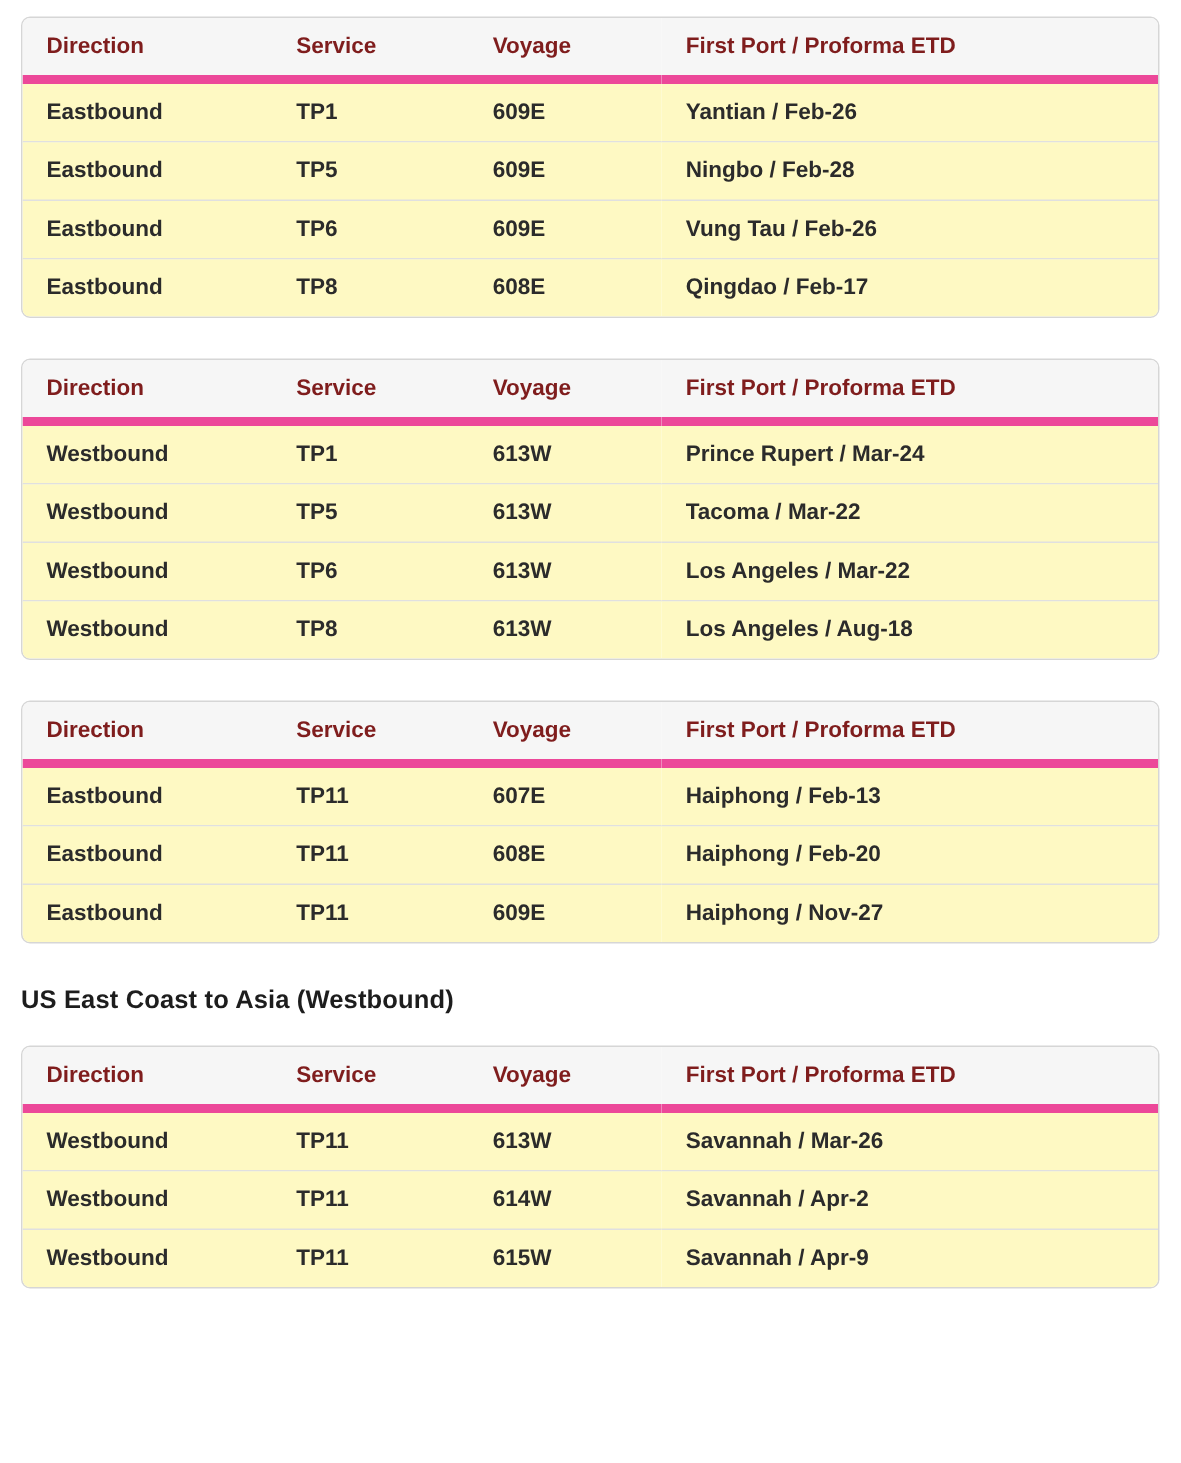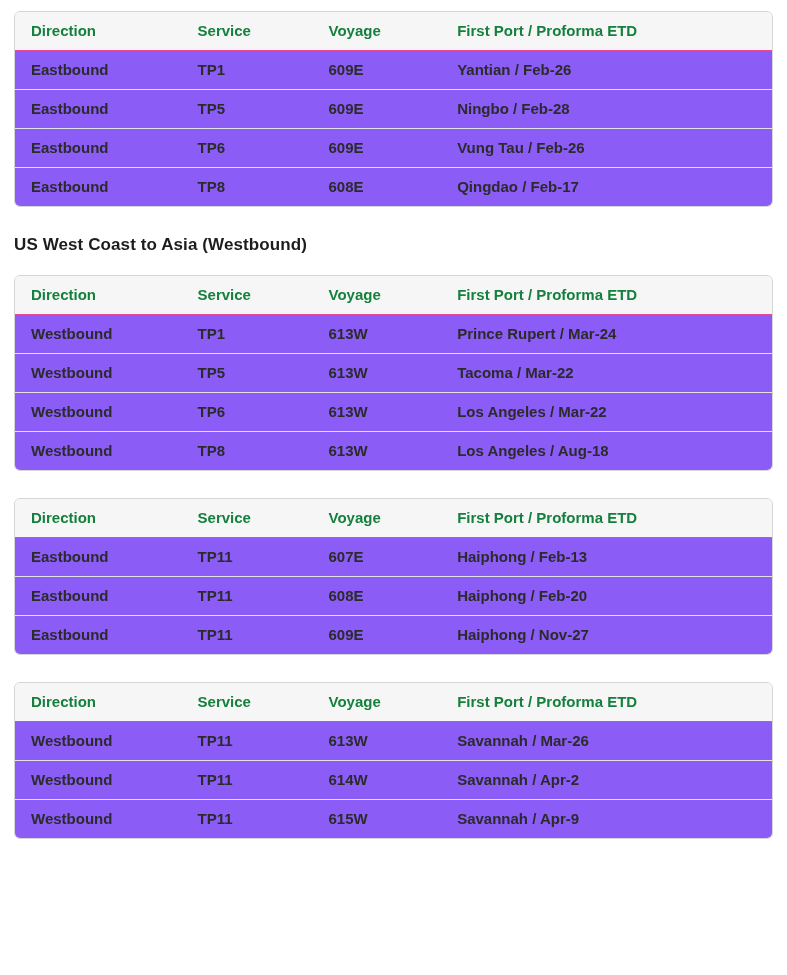--- a/index.html
+++ b/index.html
@@ -41,25 +41,25 @@
     text-align: left;
     font-size: 15px;
     line-height: 19px;
     padding: 9px 16px 10px 16px;
     font-weight: 600;
     white-space: nowrap;
     overflow: hidden;
   }
   thead th {
     background: #f6f6f6;
-    color: #15803d;
-    border-bottom: 1px solid #ec4899;
+    color: #7f1d1d;
+    border-bottom: 6px solid #ec4899;
   }
   tbody td {
-    background: #8b5cf6;
+    background: #fef9c3;
     color: #2b2b2b;
     border-bottom: 1px solid #e0e0e0;
   }
   tbody tr:last-child td { border-bottom: none; }
 </style>
 </head>
 <body>
 
 <main>
 
@@ -101,21 +101,20 @@
           <tr>
             <td>Eastbound</td>
             <td>TP8</td>
             <td>608E</td>
             <td>Qingdao / Feb-17</td>
           </tr>
         </tbody>
       </table>
     </section>
     <section class="schedule-section">
-      <h2 class="section-title">US West Coast to Asia (Westbound)</h2>
       <table class="schedule-table">
         <colgroup>
           <col class="c-direction">
           <col class="c-service">
           <col class="c-voyage">
           <col class="c-port">
         </colgroup>
         <thead>
           <tr>
             <th>Direction</th>
@@ -184,20 +183,21 @@
           <tr>
             <td>Eastbound</td>
             <td>TP11</td>
             <td>609E</td>
             <td>Haiphong / Nov-27</td>
           </tr>
         </tbody>
       </table>
     </section>
     <section class="schedule-section">
+      <h2 class="section-title">US East Coast to Asia (Westbound)</h2>
       <table class="schedule-table">
         <colgroup>
           <col class="c-direction">
           <col class="c-service">
           <col class="c-voyage">
           <col class="c-port">
         </colgroup>
         <thead>
           <tr>
             <th>Direction</th>

